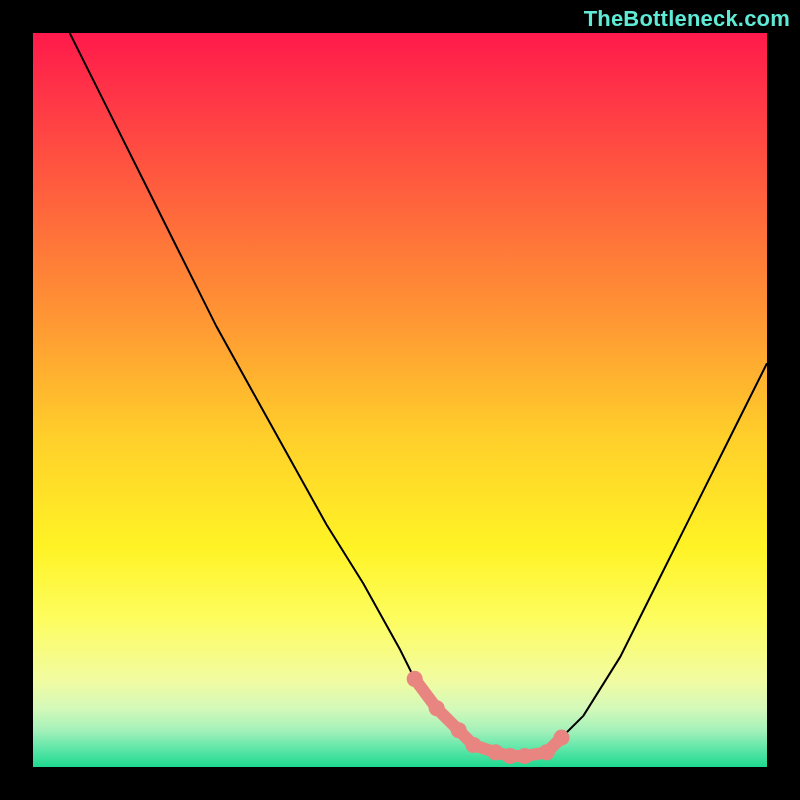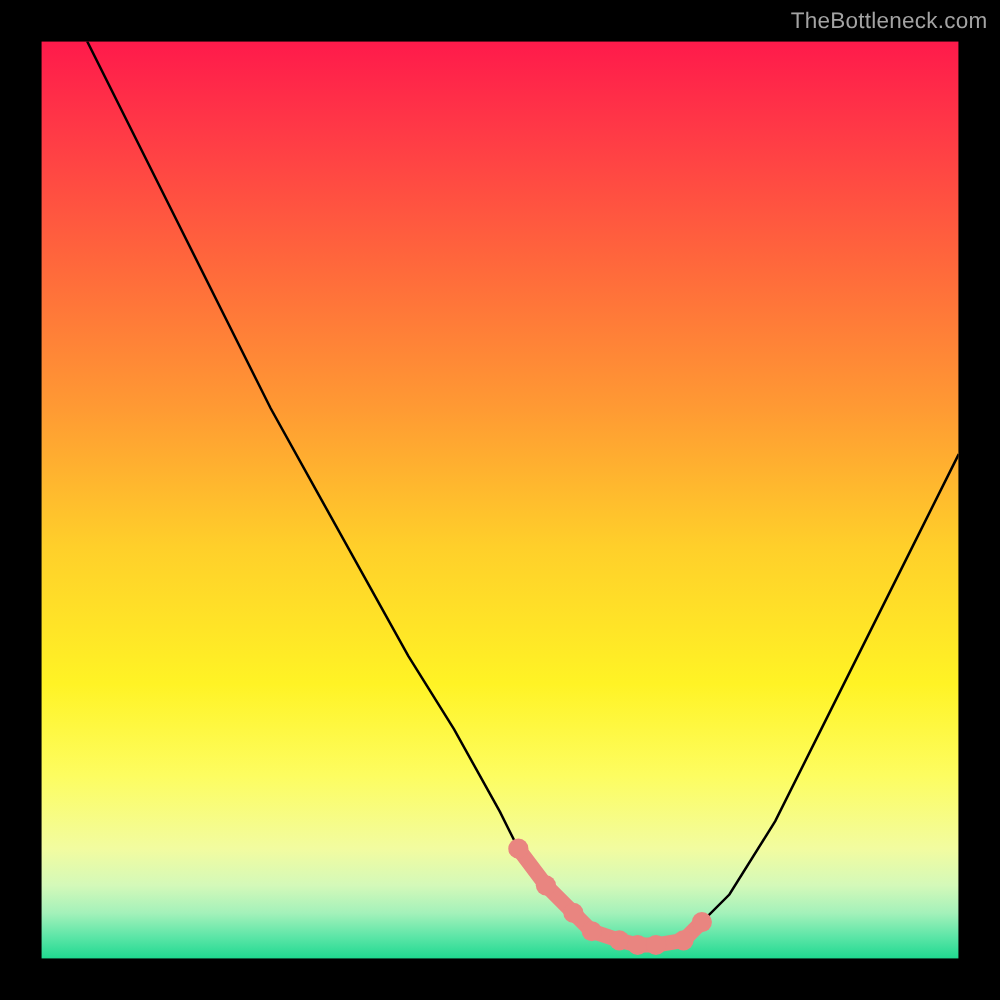--- a/index.html
+++ b/index.html
@@ -11,23 +11,23 @@
   .outer {
     width: 800px;
     height: 800px;
     background: #000000;
     position: relative;
   }
   .watermark {
     position: absolute;
     top: 6px;
     right: 10px;
-    color: #a3a3a3;
-    font-size: 18px;
-    font-weight: 400;
+    color: #5eead4;
+    font-size: 22px;
+    font-weight: 700;
     letter-spacing: 0.2px;
   }
   .inner {
     position: absolute;
     left: 33px;
     top: 33px;
     width: 734px;
     height: 734px;
     overflow: hidden;
   }

